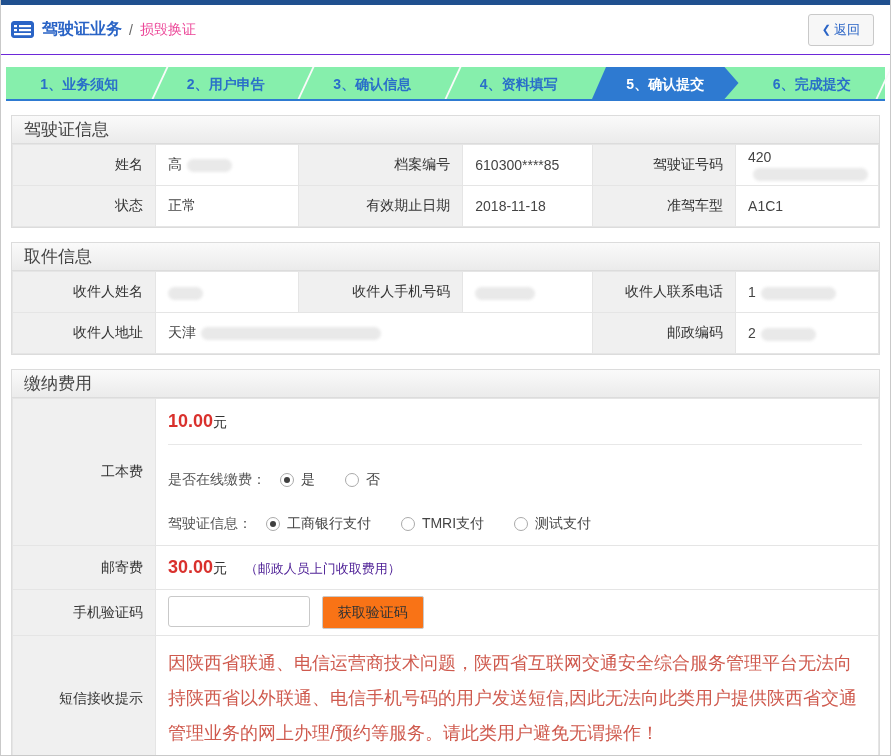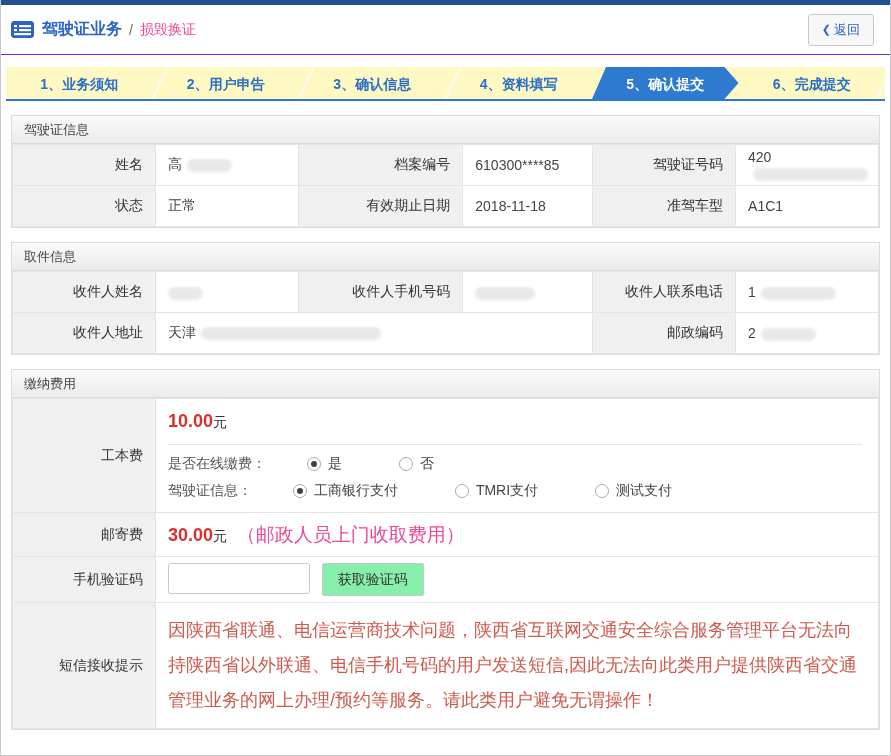--- a/index.html
+++ b/index.html
@@ -21,60 +21,60 @@
   .title-sep { color:#666; margin:0 7px; font-size:14px; }
   .title-secondary { color:#ec4899; font-size:14px; }
   .back-btn {
     margin-left:auto; margin-right:6px; background:#f7f7f7; border:1px solid #c9c9c9;
     border-radius:3px; color:#2a64c6; font-size:13px; padding:6px 13px; cursor:pointer;
     display:inline-flex; align-items:center; gap:3px;
   }
   .back-chevron { font-size:11px; }
 
   
-  .steps { margin:12px 5px 0; display:flex; background:#fef9c3; border-bottom:2px solid #2e7ad1; height:34px; }
+  .steps { margin:12px 5px 0; display:flex; background:#86efac; border-bottom:2px solid #2e7ad1; height:34px; }
   .step { flex:1; text-align:center; line-height:34px; color:#2a6fc9; font-size:14px; font-weight:bold; position:relative; }
   .step .sep-l { position:absolute; left:6px; top:0; bottom:0; width:2px; background:#fafafa; transform:skewX(-25deg); }
   .step .sep-r { position:absolute; right:0; top:0; bottom:0; width:2px; background:#fafafa; transform:skewX(-25deg); }
   .step.active {
     background:#2e7ad1; color:#fff;
     clip-path:polygon(14px 0, calc(100% - 14px) 0, 100% 50%, calc(100% - 14px) 100%, 0 100%);
   }
 
   
   .section { margin:14px 10px 0; border:1px solid #dcdcdc; }
   .section-header {
     height:28px; line-height:28px; padding-left:12px;
     background:linear-gradient(#fafafa,#ebebeb); border-bottom:1px solid #dcdcdc;
-    color:#444; font-size:13px;
+    color:#444; font-size:17px;
   }
   table { width:100%; border-collapse:collapse; table-layout:fixed; }
   td { border:1px solid #e5e5e5; height:41px; font-size:14px; }
   td.lbl { background:#f0f0f0; text-align:right; padding-right:12px; color:#333;padding-left:12px; }
   td.val { background:#fff; text-align:left; padding-left:12px; color:#444; }
 
   .redact { display:inline-block; height:13px; background:#e9e9e9; border-radius:7px;
             filter:blur(1.5px); vertical-align:middle; margin-left:5px; }
   .w35{width:35px} .w45{width:45px} .w55{width:55px} .w60{width:60px}
   .w75{width:75px} .w115{width:115px} .w180{width:180px}
 
   
   .fee-cell { padding:12px 16px; height:auto; }
   .amount { color:#d9302c; font-weight:bold; font-size:18px; }
   .unit { color:#333; font-size:14px; }
   .fee-divider { border-bottom:1px solid #e8e8e8; margin:12px 0 10px; }
-  .opt-row { display:flex; align-items:center; margin-top:9px; color:#555; font-size:14px;gap:27px; }
+  .opt-row { display:flex; align-items:center; margin-top:26px; color:#555; font-size:14px; }
   .opt-group { display:inline-flex; align-items:center; margin-left:14px; margin-right:16px; color:#444; }
   .radio { display:inline-block; width:14px; height:14px; border:1px solid #aaa; border-radius:50%;
            background:#fff; position:relative; margin-right:7px; cursor:pointer; flex:none; }
   .radio.checked::after { content:""; position:absolute; left:3px; top:3px; width:6px; height:6px;
            background:#3f3f3f; border-radius:50%; }
-  .note-red { color:#ec4899; font-size:19px; margin-left:6px; }
+  .note-red { color:#4c1d95; font-size:13px; margin-left:14px; }
   .code-input { width:142px; height:31px; border:1px solid #c9c9c9; border-radius:3px; padding:0 8px; font-size:14px; }
-  .code-btn { height:33px; padding:0 15px; background:#86efac; border:1px solid #c9c9c9; border-radius:2px;
+  .code-btn { height:33px; padding:0 15px; background:#f97316; border:1px solid #c9c9c9; border-radius:2px;
               font-size:14px; color:#333; margin-left:8px; cursor:pointer; }
   .tip-cell { padding:10px 16px; height:auto; }
   .tip-text { color:#cf5a4e; font-size:18px; line-height:1.95; }
 
   
   .footer { display:flex; justify-content:flex-end; gap:14px; margin:28px 12px 0; }
   .btn-blue { background:#4288d6; color:#fff; border:none; border-radius:13px; font-size:14px;
               font-weight:bold; padding:8px 17px; cursor:pointer; }
 </style>
 </head>

